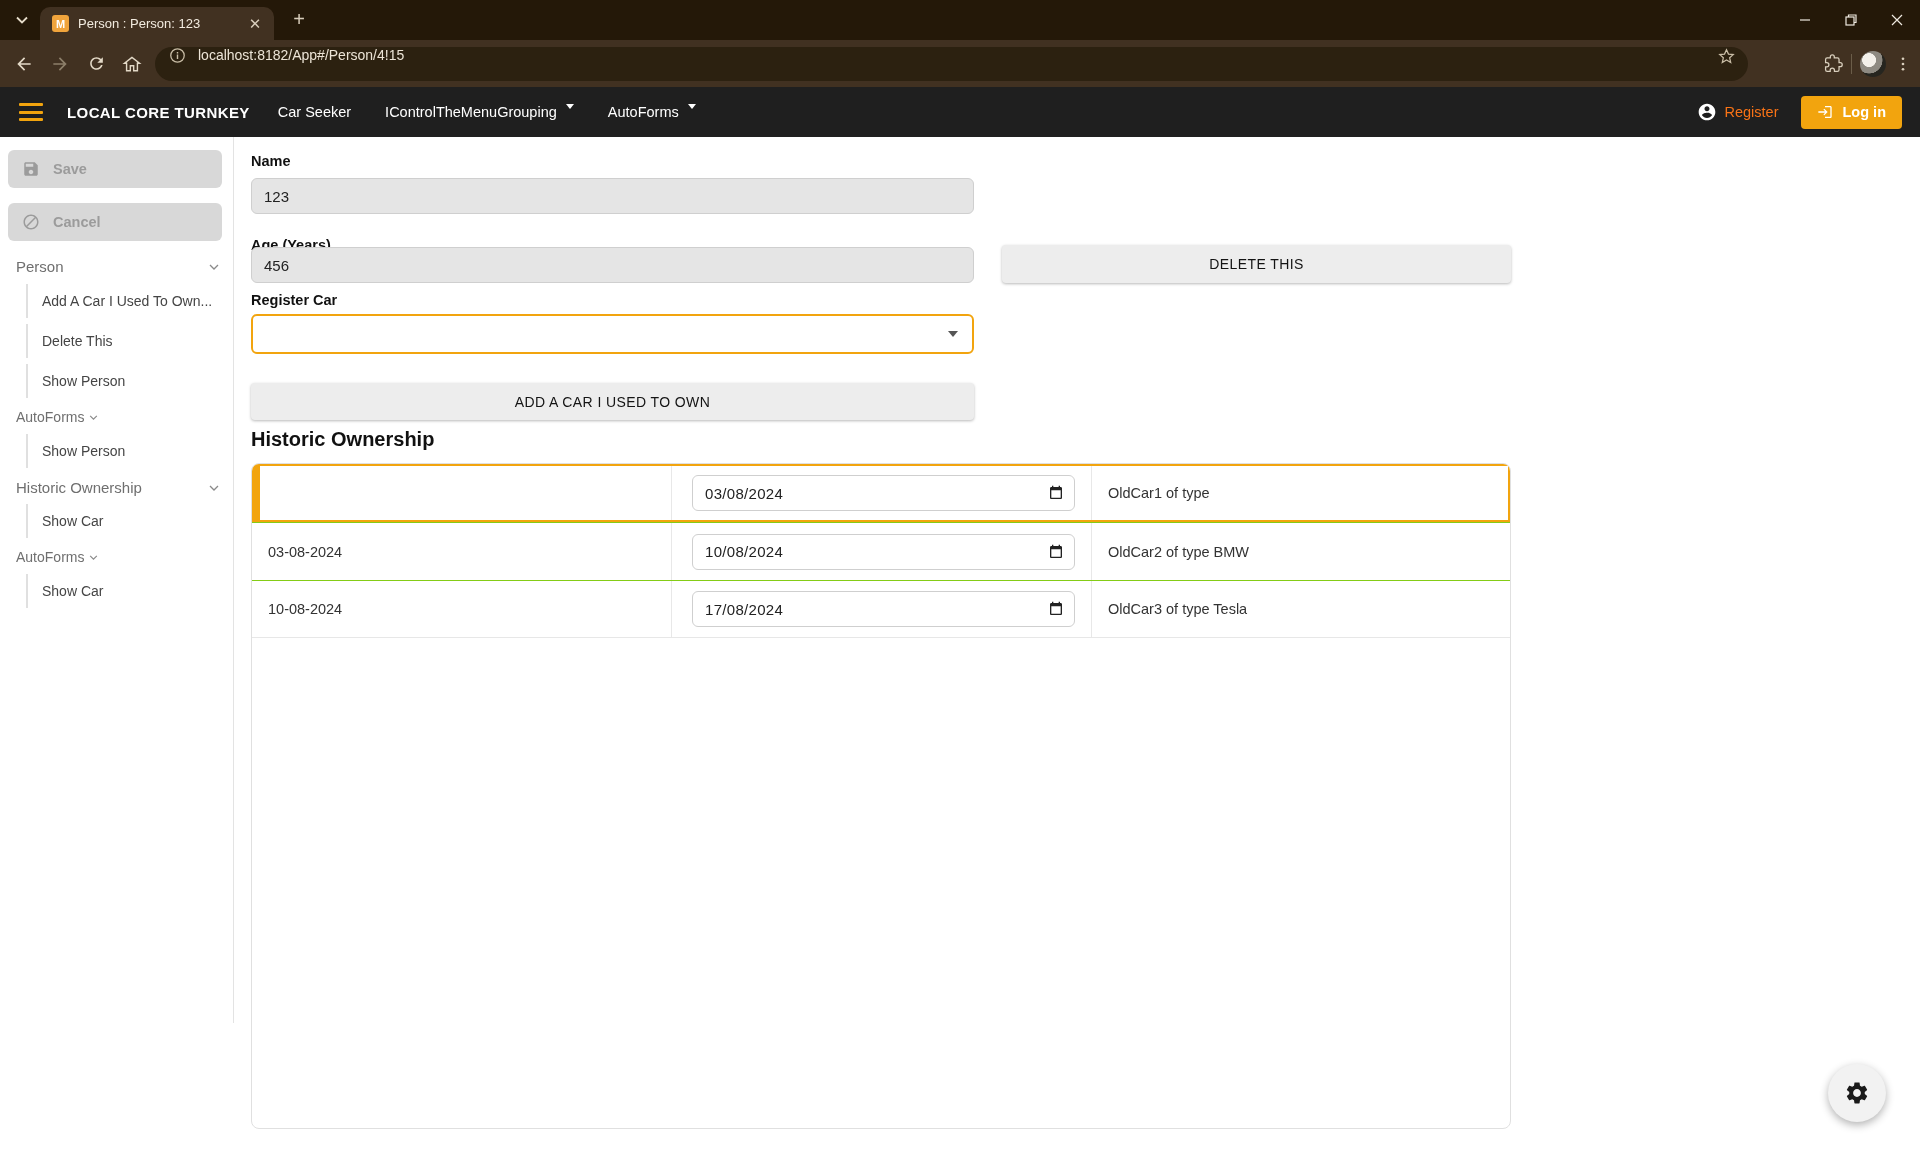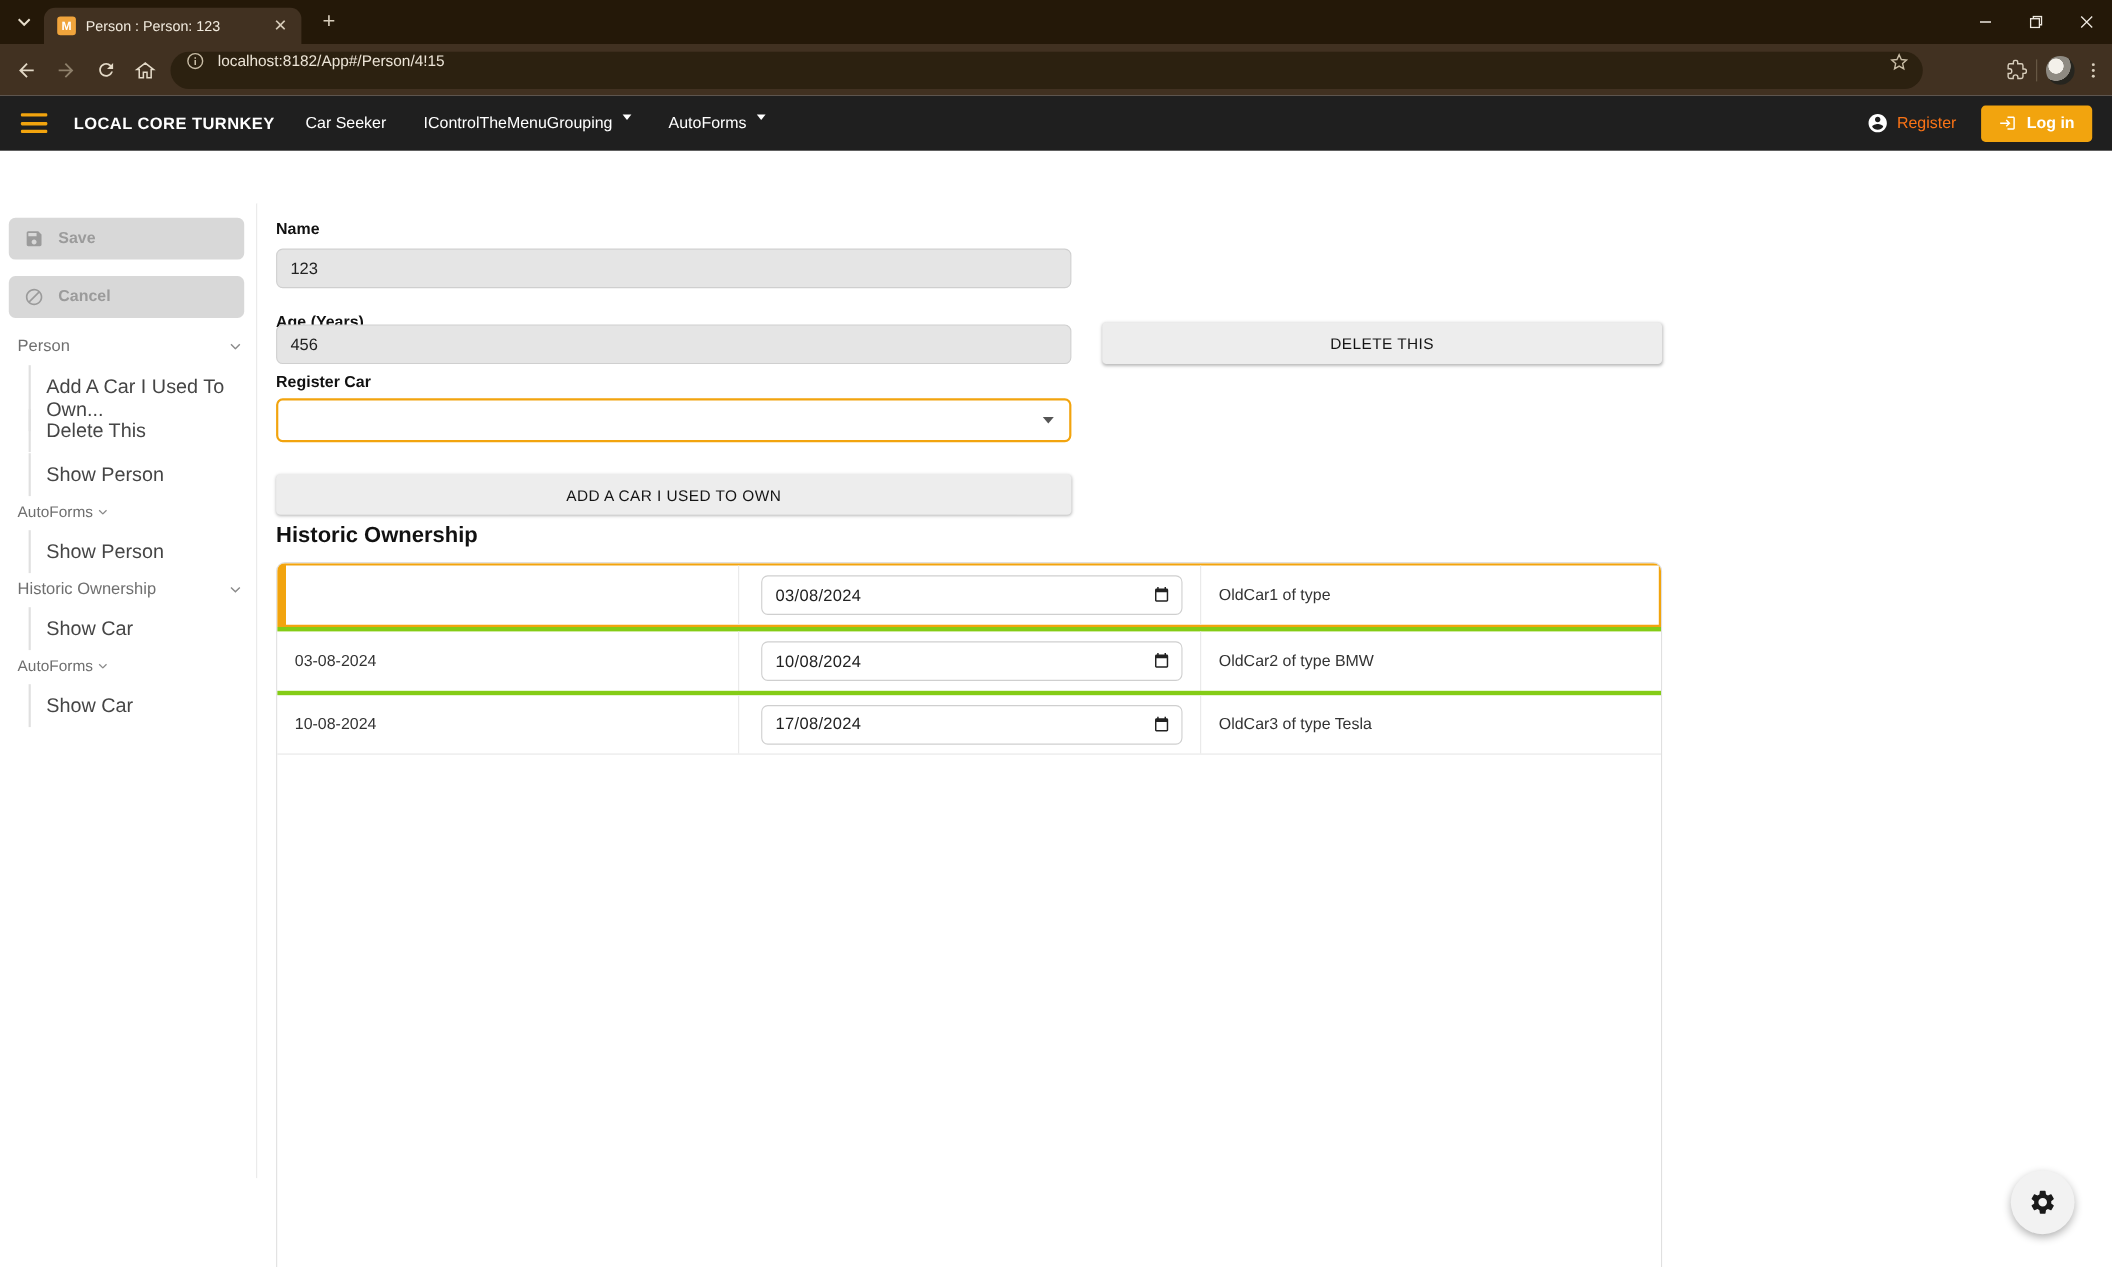--- a/index.html
+++ b/index.html
@@ -39,50 +39,50 @@
   .brand { color:#fff; font-size:15px; font-weight:bold; letter-spacing:.4px; margin-left:24px; white-space:nowrap; }
   .appnav { display:flex; align-items:center; margin-left:28px; gap:34px; }
   .appnav-item { color:#fff; font-size:14.5px; display:flex; align-items:flex-start; gap:9px; white-space:nowrap; }
   .caret-down { width:0; height:0; border-left:4px solid transparent; border-right:4px solid transparent; border-top:5px solid #fff; }
   .appbar-right { position:absolute; right:18px; display:flex; align-items:center; gap:22px; }
   .register { display:flex; align-items:center; gap:8px; color:#f97316; font-size:14.5px; }
   .login-btn { display:flex; align-items:center; gap:10px; background:#f2a40e; color:#fff; border:none;
                border-radius:4px; height:33px; padding:0 16px; font-size:14.5px; font-weight:bold; }
 
   
-  .page-body { display:flex; height:886px;margin-top:48px; }
+  .page-body { display:flex; height:886px; }
   .sidebar { width:234px; flex:none; border-right:1px solid #e3e3e3; background:#fff; position:relative; }
   .side-btn { position:absolute; left:8px; width:214px; height:38px; background:#d8d8d8; border:none; border-radius:6px;
               display:flex; align-items:center; gap:13px; padding-left:14px; color:#9b9b9b; font-size:14.5px; font-weight:bold; }
   .side-group { position:absolute; left:16px; right:14px; display:flex; align-items:center; justify-content:space-between;
                 color:#6f6f6f; font-size:15px; }
   .side-sub { position:absolute; left:16px; color:#6f6f6f; font-size:14px; display:flex; align-items:center; gap:5px; }
   .side-item { position:absolute; left:26px; border-left:2px solid #e0e0e0; padding:9px 0 9px 14px;
-               color:#454545; font-size:18px; }
+               color:#454545; font-size:14px; }
 
   .main { position:relative; flex:1; background:#fff; }
   .field-label { position:absolute; font-size:14.5px; font-weight:bold; color:#111; }
   .text-input { position:absolute; width:723px; height:36px; border:1px solid #cfcfcf; border-radius:6px;
                 padding:0 12px; font-size:15px; color:#222; font-family:"Liberation Sans",sans-serif; background:#e5e5e5; }
   .grey-btn { position:absolute; background:#ededed; border:none; border-radius:4px; color:#141414;
               font-size:14px; letter-spacing:.4px; font-weight:500; box-shadow:0 1px 3px rgba(0,0,0,.28);
               font-family:"Liberation Sans",sans-serif; }
   .car-select { position:absolute; left:17px; top:177px; width:723px; height:40px; border:2px solid #f2a40e;
                 border-radius:6px; background:#fff; display:flex; align-items:center; justify-content:flex-end; padding-right:14px; }
   .select-caret { width:0; height:0; border-left:5px solid transparent; border-right:5px solid transparent; border-top:6px solid #555; }
 
   .section-title { position:absolute; left:17px; top:291px; font-size:20px; font-weight:bold; color:#111; }
 
   .grid { position:absolute; left:17px; top:326px; width:1260px; height:666px; border:1px solid #e0e0e0;
           border-radius:8px; background:#fff; overflow:hidden; display:flex; flex-direction:column; }
   .g-header { display:flex; height:56px; flex:none; }
   .g-header .hc { display:flex; align-items:center; padding-left:16px; font-size:14.5px; font-weight:bold; color:#2b2b2b; }
   .c1 { width:419px; flex:none; } .c2 { width:420px; flex:none; border-left:1px solid #e8e8e8; }
   .c3 { flex:1; border-left:1px solid #e8e8e8; }
-  .g-row { display:flex; height:58px; flex:none; border-top:4px solid #84cc16; }
+  .g-row { display:flex; height:58px; flex:none; border-top:1px solid #84cc16; }
   .g-row .cell { display:flex; align-items:center; font-size:14.5px; color:#333; }
   .g-row .cell.c1 { padding-left:16px; }
   .g-row .cell.c3 { padding-left:16px; }
   .g-row.selected { border:2px solid #f2a40e; border-left-width:8px; height:58px; }
   .g-row.selected .c1 { width:411px; }
   .g-row.last { border-bottom:1px solid #e7e7e7; }
   .g-filler { flex:1; }
   .date-input { margin-left:20px; width:383px; height:36px; border:1px solid #cfcfcf; border-radius:6px;
                 background:#fff; display:flex; align-items:center; justify-content:space-between;
                 padding:0 10px 0 12px; font-size:15px; color:#222; letter-spacing:.3px; }

